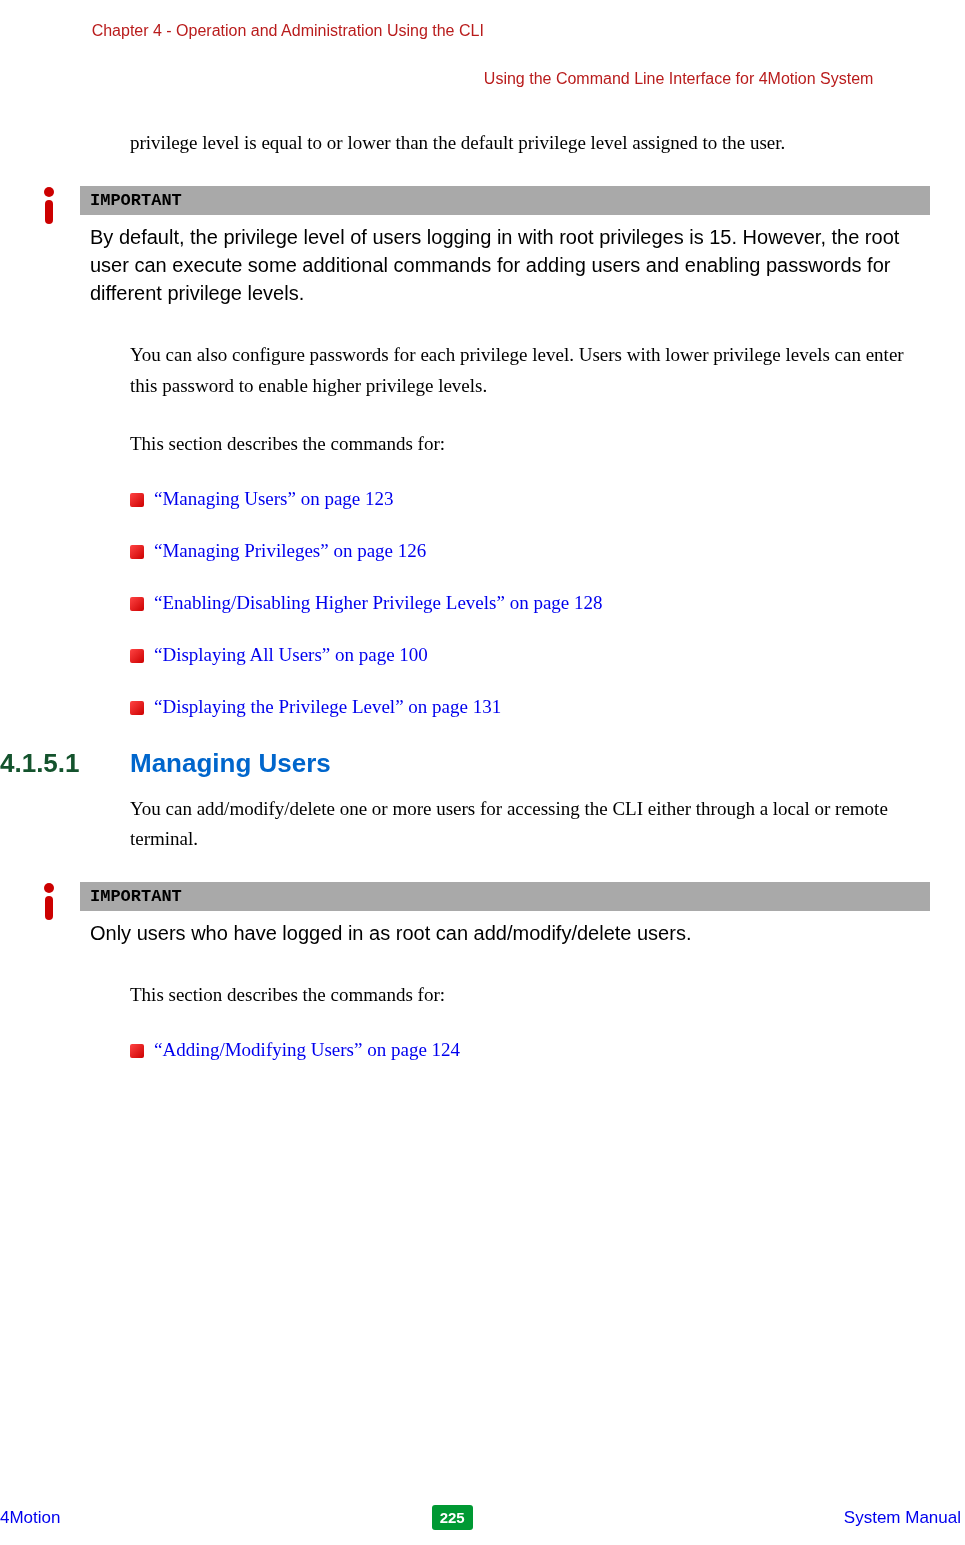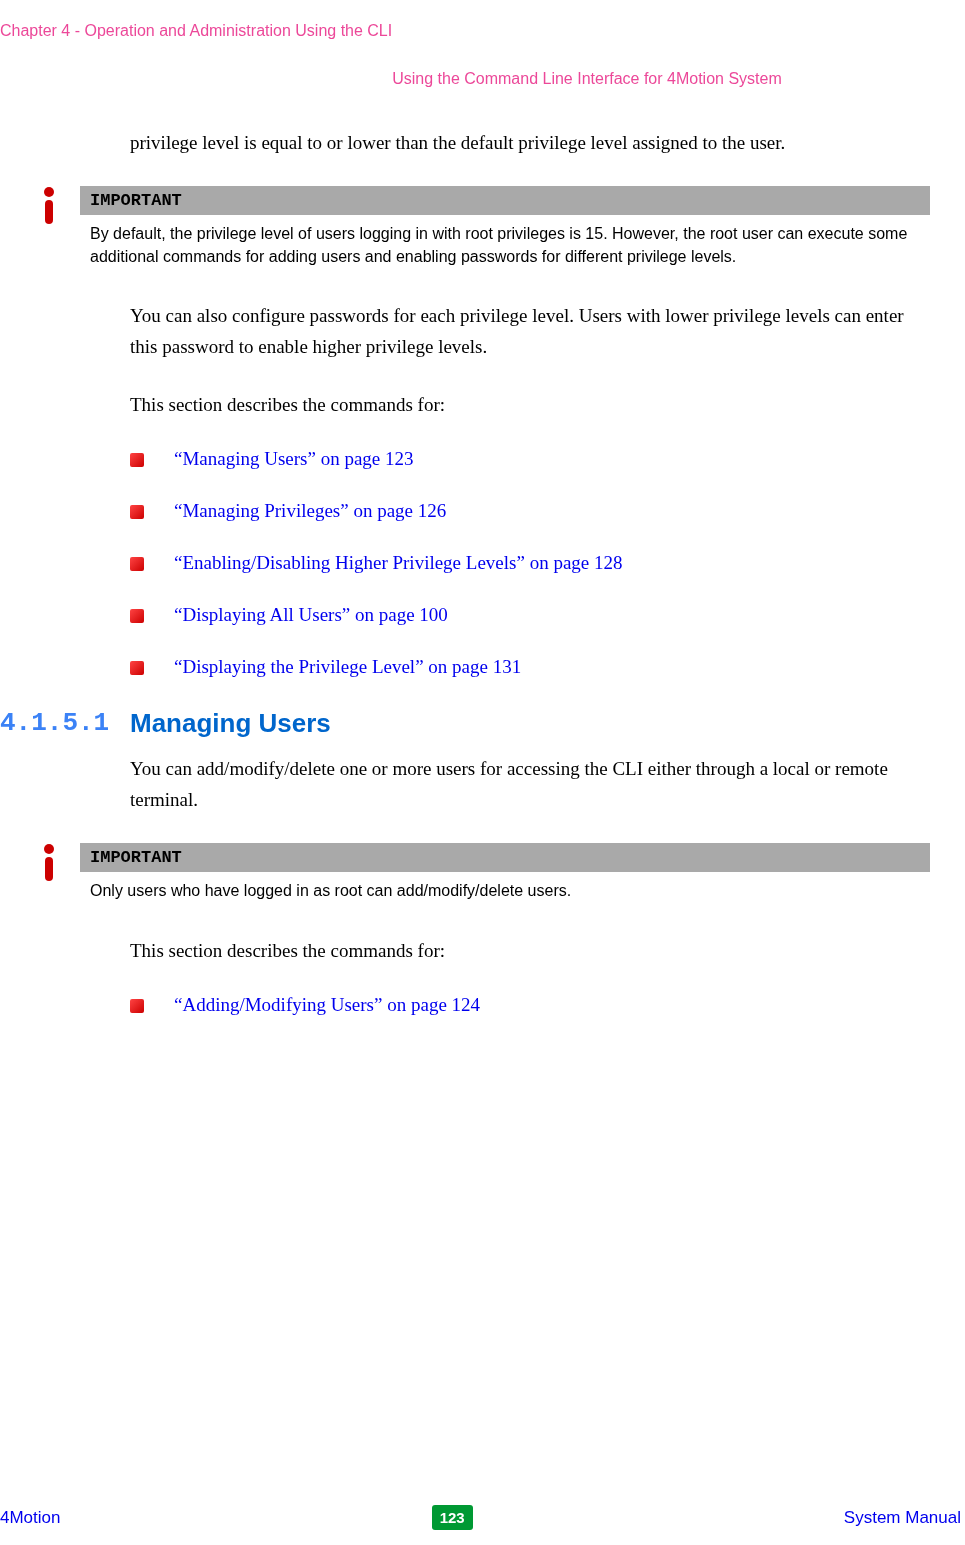--- a/index.html
+++ b/index.html
@@ -10,25 +10,25 @@
     body {
       font-family: Georgia, 'Times New Roman', serif;
       width: 965px;
       height: 1545px;
       position: relative;
       background: white;
       color: #000;
     }
     .header {
       display: flex;
-      justify-content: flex-start;
+      justify-content: center;
       padding: 22px 0 0 0;
       font-family: Arial, Helvetica, sans-serif;
       font-size: 16px;
-      color: #ec4899;
+      color: #b91c1c;
     }
     .header-left {
       margin-left: 0;
     }
     .header-right {
       margin-right: 0;
       margin-top: 48px;
     }
     .content {
       padding: 40px 35px 0 130px;
@@ -58,49 +58,49 @@
     .important-header {
       background: #a9a9a9;
       padding: 5px 10px;
       font-family: Liberation Mono, monospace;
       font-weight: bold;
       font-size: 17px;
     }
     .important-body {
       padding: 8px 10px;
       font-family: Arial, Helvetica, sans-serif;
-      font-size: 16px;
+      font-size: 20px;
       line-height: 1.4;
     }
     .bullet-list {
       list-style: none;
       padding: 0;
     }
     .bullet-list li {
       position: relative;
-      padding-left: 44px;
+      padding-left: 24px;
       margin-bottom: 30px;
       font-size: 19px;
     }
     .bullet-list li::before {
       content: '';
       position: absolute;
       left: 0;
       top: 5px;
       width: 14px;
       height: 14px;
       background: linear-gradient(135deg, #ff4444 0%, #cc0000 100%);
       border-radius: 2px;
     }
     .link-text {
       color: #0000EE;
     }
     .section-number {
-      color: #3b82f6;
-      font-family: Liberation Mono, monospace;
+      color: #14532d;
+      font-family: Liberation Sans, sans-serif;
       font-weight: bold;
       font-size: 26px;
       position: absolute;
       left: 0;
     }
     .section-title {
       color: #0066cc;
       font-family: Arial, Helvetica, sans-serif;
       font-weight: bold;
       font-size: 26px;
@@ -203,15 +203,15 @@
   <p class="body-text">This section describes the commands for:</p>
 
   <ul class="bullet-list">
     <li><span class="link-text">“Adding/Modifying Users” on page 124</span></li>
   </ul>
 
 </div>
 
 <div class="footer">
   <span>4Motion</span>
-  <span class="page-number">123</span>
+  <span class="page-number">225</span>
   <span>System Manual</span>
 </div>
 
 </body></html>

